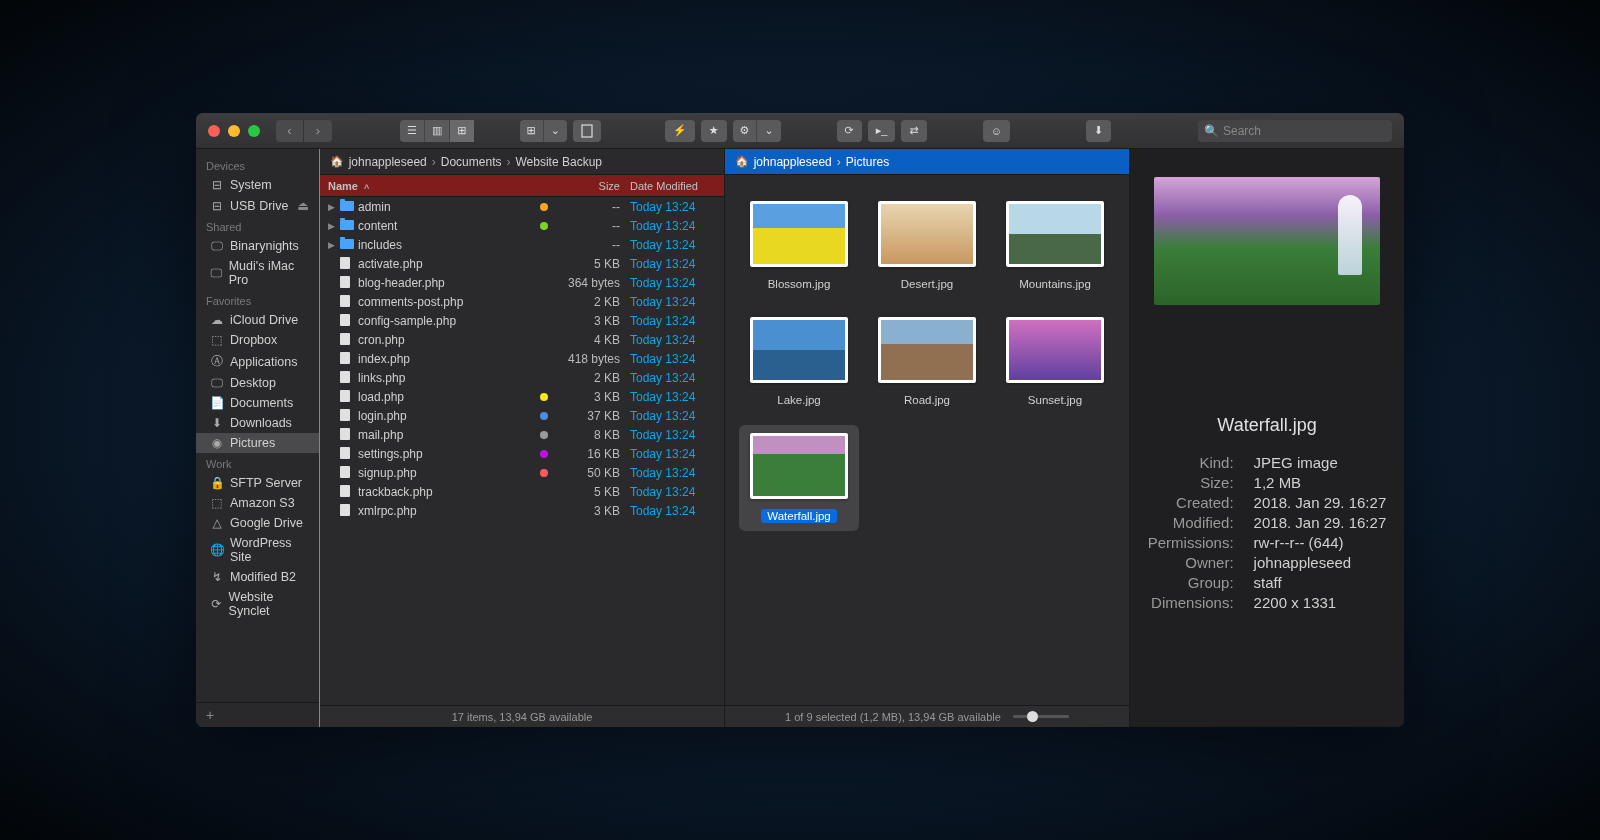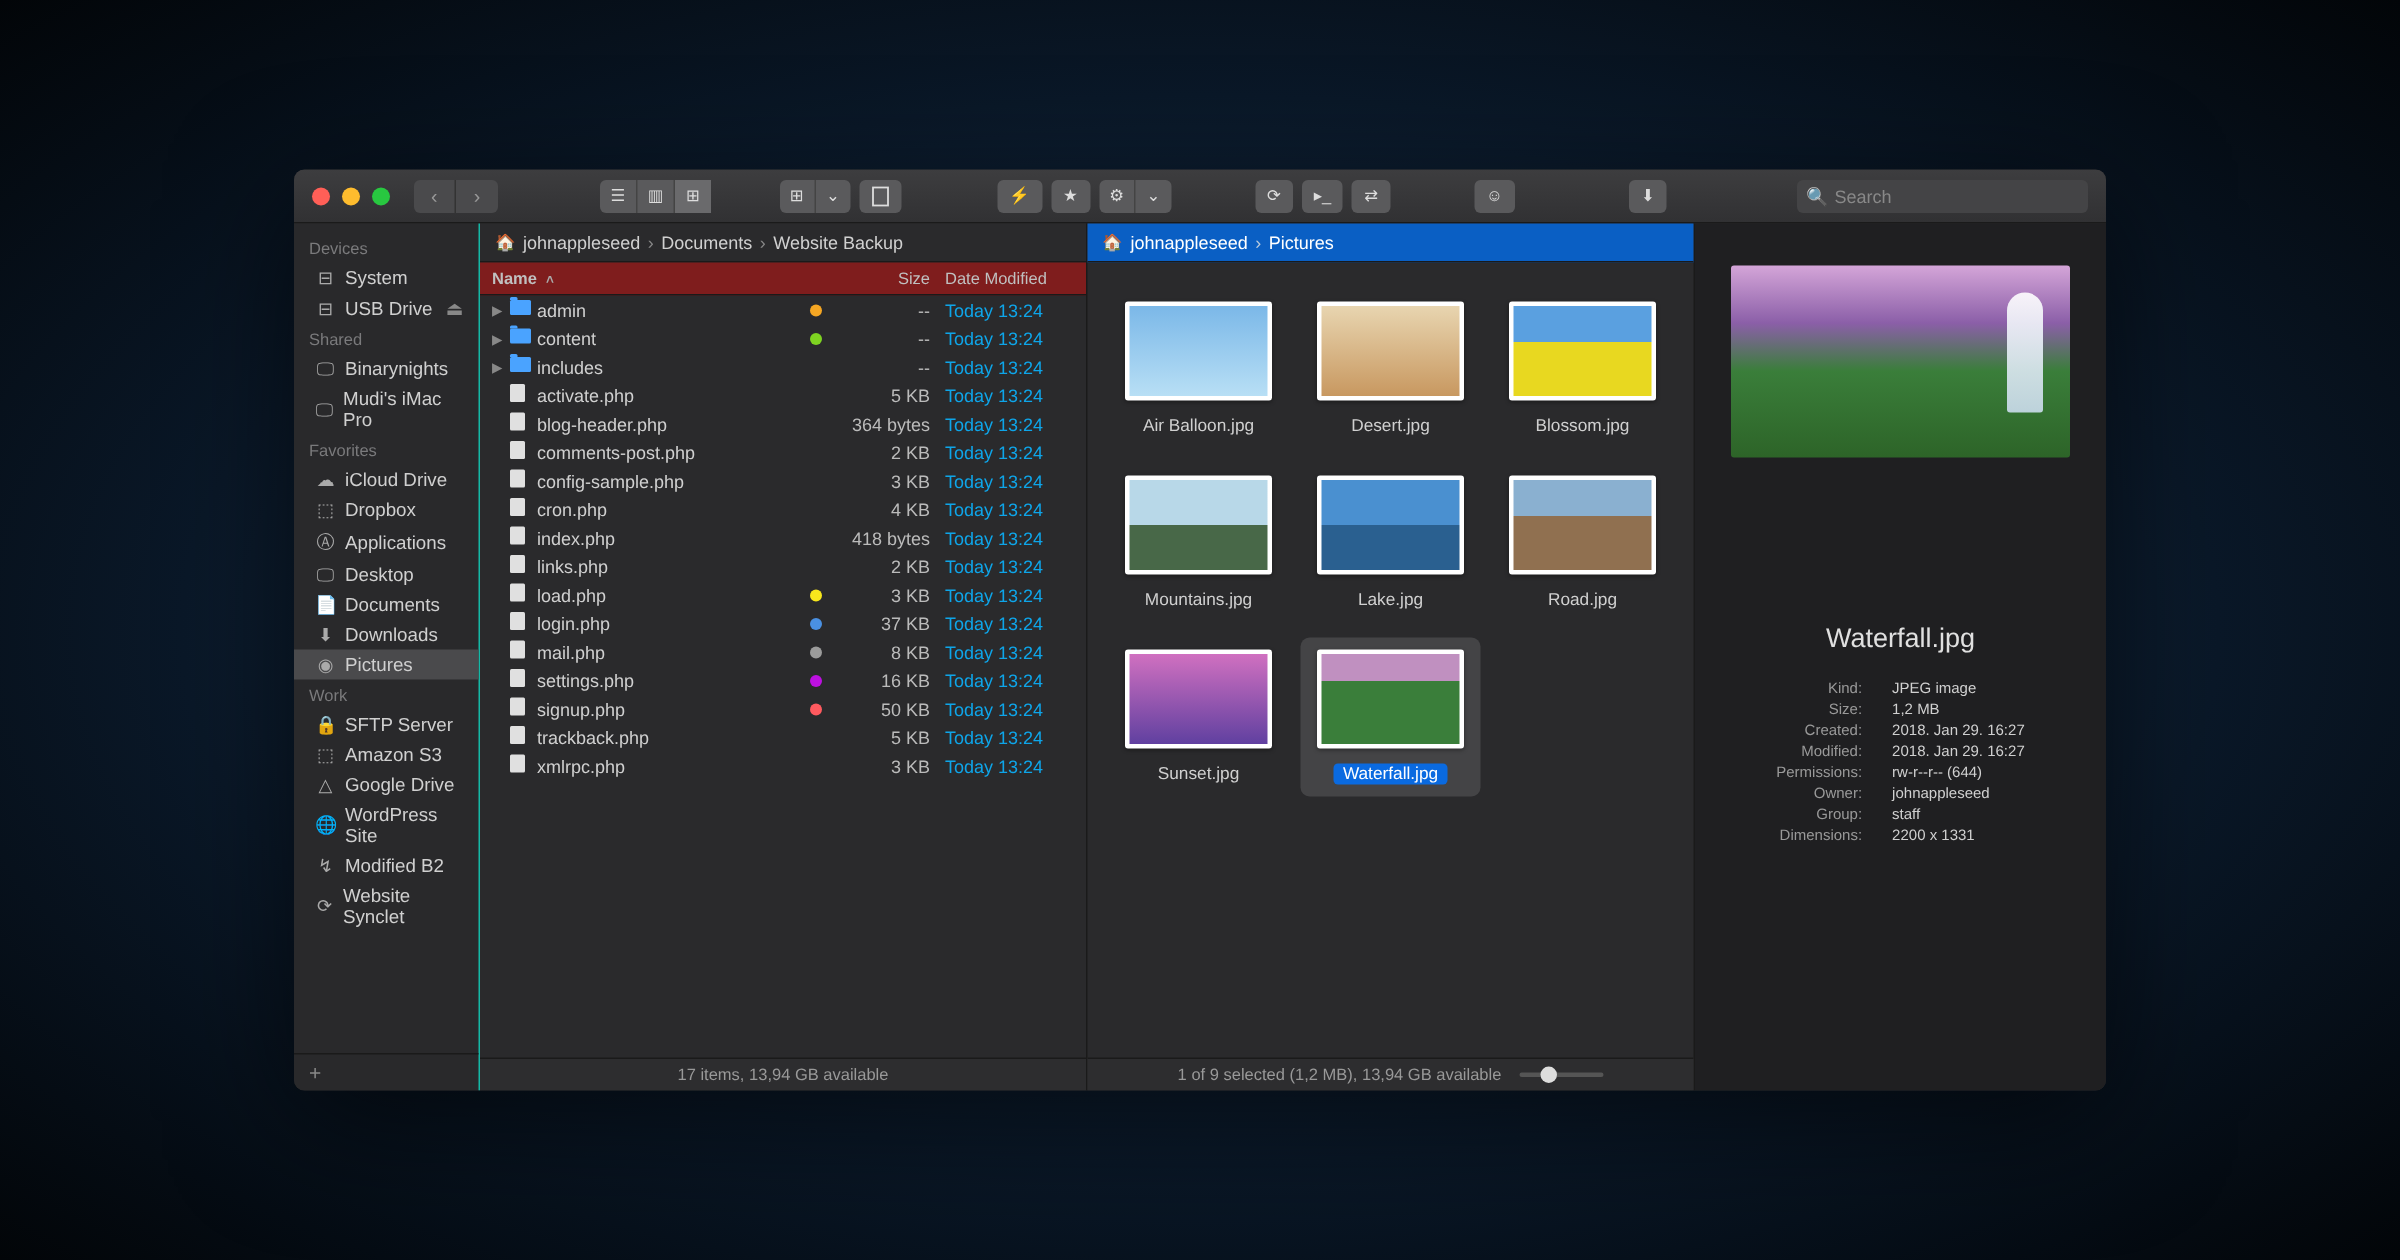--- a/index.html
+++ b/index.html
@@ -58,21 +58,21 @@
 .thumb .img{width:98px;height:66px;background:#fff;padding:3px;border-radius:2px;box-shadow:0 1px 3px rgba(0,0,0,.4)}
 .thumb .img>div{width:100%;height:100%}
 .thumb .lbl{font-size:11.5px;color:#d0d0d0;padding:1px 6px;border-radius:3px}
 .thumb.sel .lbl{background:#0a6ae0;color:#fff}
 .slider{width:56px;height:3px;background:#555;border-radius:2px;position:relative;margin-left:6px}
 .slider::after{content:"";position:absolute;left:14px;top:-4px;width:11px;height:11px;background:#ddd;border-radius:50%}
 .preview{flex:1;display:flex;flex-direction:column;align-items:center;padding:28px 16px 16px}
 .pv-img{width:226px;height:128px;background:linear-gradient(180deg,#d4a5d8 0%,#8b5fa8 30%,#3a7e3a 55%,#2d6428 100%);border-radius:2px;position:relative;margin-bottom:110px}
 .pv-img::after{content:"";position:absolute;right:18px;top:18px;width:24px;height:80px;background:linear-gradient(180deg,#fff,#cde);border-radius:12px 12px 2px 2px;opacity:.9}
 .pv-title{font-size:18px;color:#e0e0e0;margin-bottom:18px}
-.pv-meta{font-size:10px;color:#d0d0d0;display:grid;grid-template-columns:auto auto;gap:3px 20px}
+.pv-meta{font-size:15px;color:#d0d0d0;display:grid;grid-template-columns:auto auto;gap:3px 20px}
 .pv-meta .k{text-align:right;color:#999}
 svg{display:block}
 </style>
 </head>
 <body>
 
 <div class="window">
   <div class="titlebar">
     <div class="traffic">
       <div class="dot r"></div>
@@ -368,35 +368,29 @@
     <div class="pane mid">
       <div class="crumb active" id="crumb-mid">
           <span style="font-size:11px">🏠</span>
           <span>johnappleseed</span>
           <span class="sep">›</span>
           <span>Pictures</span>
         </div>
       <div class="grid" id="grid">
           <div class="thumb">
             <div class="img">
-              <div style="background:linear-gradient(#7bb8e8,#b8dff5)"></div>
-            </div>
-            <span class="lbl">Air Balloon.jpg</span>
+              <div style="background:linear-gradient(#5aa0e0 40%,#e8d820 40%)"></div>
+            </div>
+            <span class="lbl">Blossom.jpg</span>
           </div>
           <div class="thumb">
             <div class="img">
               <div style="background:linear-gradient(#e8d5b0,#c89860)"></div>
             </div>
             <span class="lbl">Desert.jpg</span>
-          </div>
-          <div class="thumb">
-            <div class="img">
-              <div style="background:linear-gradient(#5aa0e0 40%,#e8d820 40%)"></div>
-            </div>
-            <span class="lbl">Blossom.jpg</span>
           </div>
           <div class="thumb">
             <div class="img">
               <div style="background:linear-gradient(#b8d8e8 50%,#486848 50%)"></div>
             </div>
             <span class="lbl">Mountains.jpg</span>
           </div>
           <div class="thumb">
             <div class="img">
               <div style="background:linear-gradient(#4a90d0 50%,#2a6090 50%)"></div>

